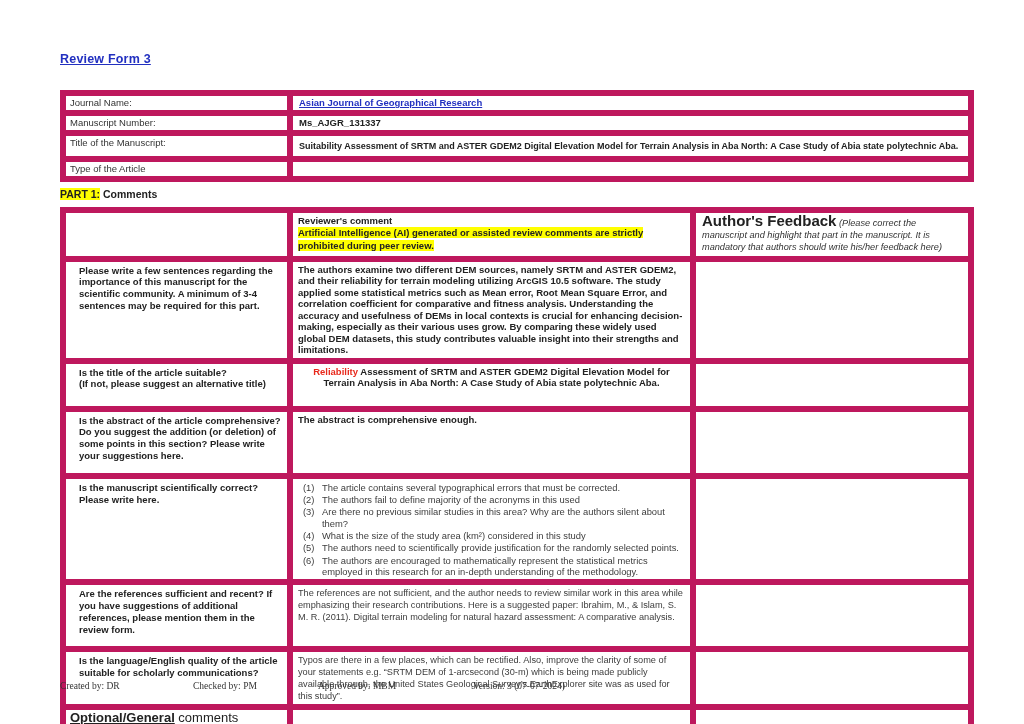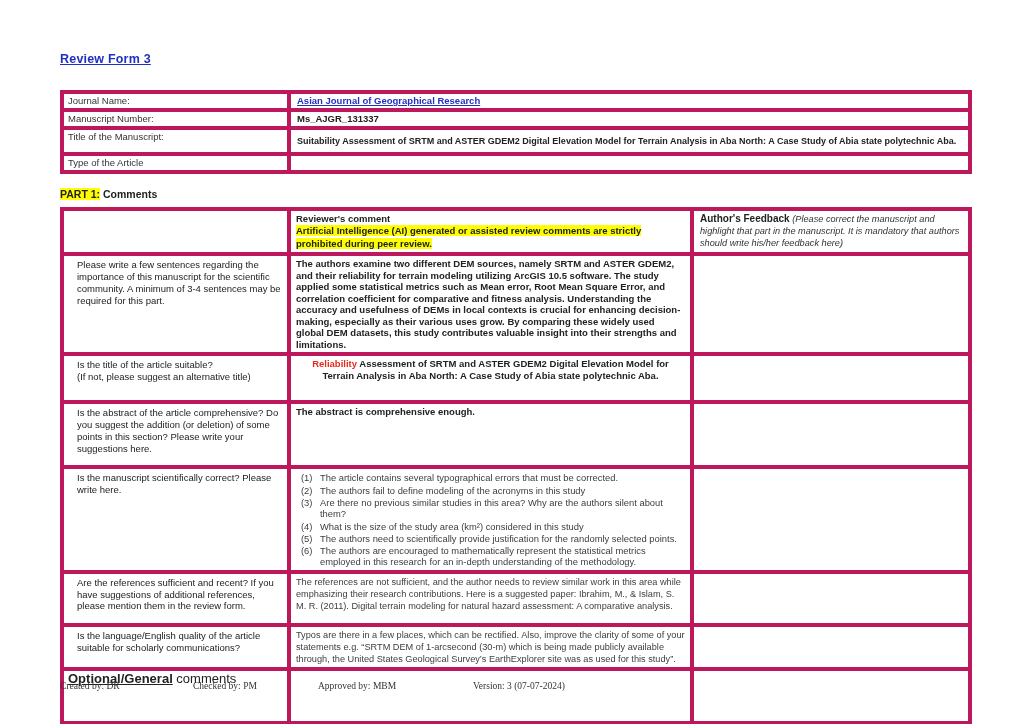--- a/index.html
+++ b/index.html
@@ -12,48 +12,48 @@
     font-family:"Liberation Sans", sans-serif;color:#222;}
   .abs{position:absolute;}
 
   
   .page-title{left:60px;top:52px;font-size:12.5px;font-weight:bold;
     color:var(--link-blue);text-decoration:underline;letter-spacing:.2px;}
 
   
   .info-table-wrap{left:60px;top:90px;width:908px;}
   table{border-collapse:collapse;table-layout:fixed;width:908px;}
-  td{border:4px solid #be185d;vertical-align:top;font-size:9.5px;line-height:12px;}
+  td{border:6px solid #be185d;vertical-align:top;font-size:9.5px;line-height:12px;}
   .info-label{padding:1px 4px;color:#333;}
   .info-value{padding:1px 6px;font-weight:bold;}
   .link{color:var(--link-blue);text-decoration:underline;font-weight:bold;}
   .r-journal{height:15px;}
   .r-ms{height:14px;}
   .r-title{height:26px;padding-left:37px;}
   .r-title .info-value{vertical-align:middle;white-space:nowrap;font-size:9px;margin-left:7px;}
   .r-type{height:13px;}
 
   
   .part-heading{left:60px;top:188px;font-size:10.5px;font-weight:bold;}
   .hl{background:var(--highlight-yellow);}
 
   
   .review-table-wrap{left:60px;top:207px;width:908px;}
   .h-hdr{height:40px;} .h-r1{height:83px;} .h-r2{height:48px;} .h-r3{height:59px;}
   .h-r4{height:79px;} .h-r5{height:41px;} .h-r6{height:38px;} .h-r7{height:54px;}
-  .q{padding:3px 6px 11px 13px;font-weight:normal;font-size:9.5px;line-height:11.8px;}
+  .q{padding:3px 6px 11px 13px;font-weight:bold;font-size:9.5px;line-height:11.8px;}
   .c{padding:2px 5px 2px 5px;font-size:9.5px;line-height:11.8px;}
   .c-bold{font-weight:bold;line-height:11.5px;}
   .c-center{text-align:center;font-weight:bold;}
   .c-plain{color:#3d3d3d;font-size:9.2px;line-height:12px;margin-left:13px;}
   .red{color:var(--alert-red);font-weight:bold;}
   .hdr-reviewer{font-weight:bold;line-height:12.4px;}
   .hdr-author{padding:2px 6px;font-size:9.2px;line-height:12.2px;}
   .hdr-author .note{font-style:italic;font-weight:normal;color:#333;}
-  .hdr-author b{font-size:10px;}
+  .hdr-author b{font-size:15px;}
   .num-list{list-style:none;}
   .num-list li{display:flex;color:#3d3d3d;font-size:9.4px;line-height:11.3px;margin-top:1px;}
   .num-list .n{width:24px;flex:0 0 24px;text-align:left;padding-left:5px;}
   .num-list .t{flex:1;padding-right:4px;}
   .opt{padding:2px 4px;font-size:13px;}
   .opt .u{font-weight:bold;text-decoration:underline;}
 
   
   .footer{left:0;top:681px;width:1024px;height:14px;font-family:"Liberation Serif", serif;
     font-size:9.5px;color:#333;}
@@ -144,21 +144,21 @@
     <tr class="h-r4">
       <td class="q">Is the manuscript scientifically correct? Please write here.</td>
       <td class="c">
         <ul class="num-list">
           <li>
                 <span class="n">(1)</span>
                 <span class="t">The article contains several typographical errors that must be corrected.</span>
               </li>
           <li>
                 <span class="n">(2)</span>
-                <span class="t">The authors fail to define modeling of the acronyms in this study</span>
+                <span class="t">The authors fail to define majority of the acronyms in this used</span>
               </li>
           <li>
                 <span class="n">(3)</span>
                 <span class="t">Are there no previous similar studies in this area? Why are the authors silent about them?</span>
               </li>
           <li>
                 <span class="n">(4)</span>
                 <span class="t">What is the size of the study area (km²) considered in this study</span>
               </li>
           <li>

